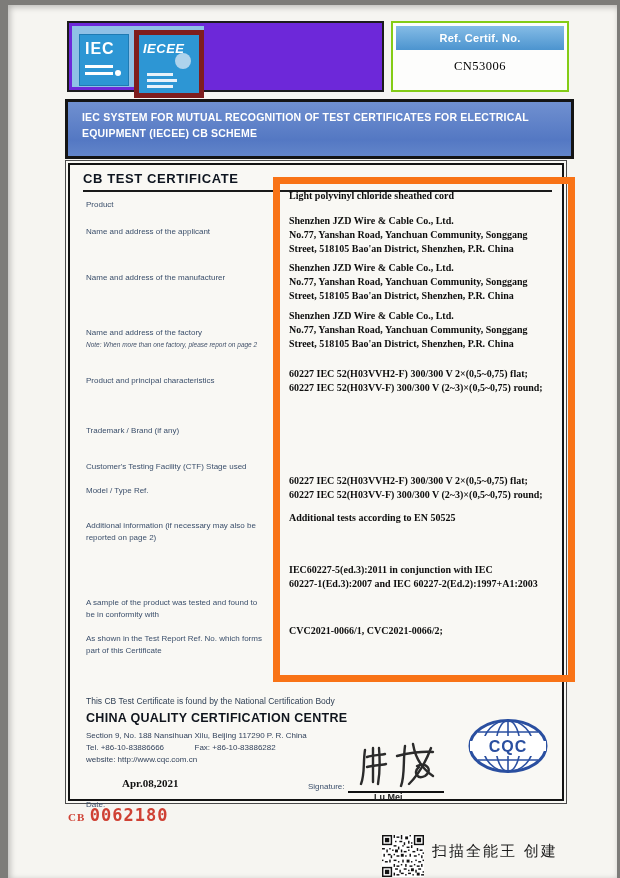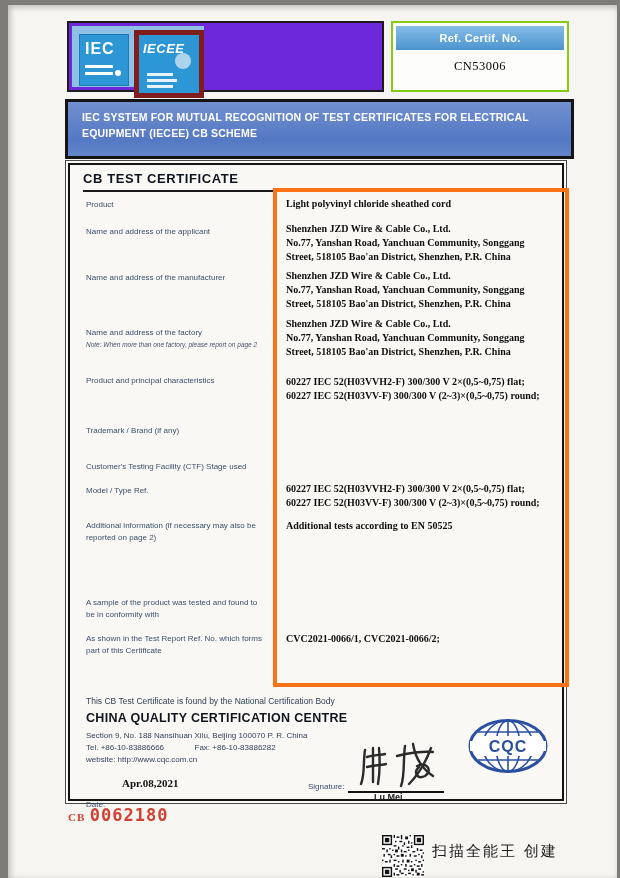--- a/index.html
+++ b/index.html
@@ -27,21 +27,21 @@
 
   
   .main-box { position:absolute; left:57px; top:155px; width:496px; height:638px; border:1px solid #4a4a4a; padding:2px; background:#f9f8f4; }
   .main-inner { position:relative; width:492px; height:634px; border:2px solid #131313; }
 
   .cert-title { position:absolute; left:13px; right:10px; top:6px; font-weight:bold; font-size:13px; color:#0e1520; letter-spacing:.6px; border-bottom:2px solid #1a1a1a; padding-bottom:4px; }
 
   .lbl { position:absolute; width:182px; font-size:8px; color:#3b4f6b; line-height:1.45; }
   .note { position:absolute; width:200px; font-size:6.5px; font-style:italic; color:#44536b; }
 
-  .val-box { position:absolute; left:203px; top:23px; width:288px; height:491px; border:4px solid #f97316; }
+  .val-box { position:absolute; left:203px; top:12px; width:288px; height:491px; border:7px solid #f97316; }
   .val { position:absolute; left:9px; right:2px; font-family:"Liberation Serif", serif; font-weight:bold; font-size:10px; color:#0d0d0d; line-height:1.42; white-space:pre-line; }
 
   .issued-by { position:absolute; left:16px; top:531px; font-size:8.5px; color:#2f3f54; }
   .org-name { position:absolute; left:16px; top:546px; font-size:12.5px; font-weight:bold; color:#10151d; letter-spacing:.3px; }
   .org-line { position:absolute; left:16px; font-size:8px; color:#33435c; }
   .cqc-logo { position:absolute; left:396px; top:552px; }
 
   .date-label, .sig-label { position:absolute; font-size:8px; color:#3b4f6b; }
   .date-value { position:absolute; left:52px; top:612px; font-family:"Liberation Serif", serif; font-weight:bold; font-size:11px; color:#111; }
   .sig-scrawl { position:absolute; left:283px; top:575px; }
@@ -112,26 +112,28 @@
 No.77, Yanshan Road, Yanchuan   Community, Songgang
 Street, 518105 Bao'an District, Shenzhen, P.R. China</div>
         <div class="val" style="top:125px;">Shenzhen JZD Wire &amp; Cable Co., Ltd.
 No.77, Yanshan Road, Yanchuan   Community, Songgang
 Street, 518105 Bao'an District, Shenzhen, P.R. China</div>
         <div class="val" style="top:183px;">60227 IEC 52(H03VVH2-F) 300/300 V 2×(0,5~0,75) flat;
 60227 IEC 52(H03VV-F) 300/300 V (2~3)×(0,5~0,75) round;</div>
         <div class="val" style="top:290px;">60227 IEC 52(H03VVH2-F) 300/300 V 2×(0,5~0,75) flat;
 60227 IEC 52(H03VV-F) 300/300 V (2~3)×(0,5~0,75) round;</div>
         <div class="val" style="top:327px;">Additional tests according to EN 50525</div>
+        <div class="val" style="top:379px;">IEC60227-5(ed.3):2011 in conjunction with IEC
+60227-1(Ed.3):2007 and IEC 60227-2(Ed.2):1997+A1:2003</div>
         <div class="val" style="top:440px;">CVC2021-0066/1, CVC2021-0066/2;</div>
       </div>
 
       <div class="issued-by">This CB Test Certificate is found by the National Certification Body</div>
       <div class="org-name">CHINA QUALITY CERTIFICATION CENTRE</div>
-      <div class="org-line" style="top:566px;">Section 9, No. 188 Nansihuan Xilu, Beijing 100070 P. R. China</div>
+      <div class="org-line" style="top:566px;">Section 9, No. 188 Nansihuan Xilu, Beijing 117290 P. R. China</div>
       <div class="org-line" style="top:578px;">
         <span>Tel. +86-10-83886666</span>
         <span style="display:inline-block; width:26px;"></span>
         <span>Fax: +86-10-83886282</span>
       </div>
       <div class="org-line" style="top:590px;">website: http://www.cqc.com.cn</div>
 
       <svg class="cqc-logo" width="84" height="58" viewBox="0 0 84 58">
         <ellipse cx="42" cy="29" rx="38" ry="25.5" fill="#ffffff" stroke="#2a4fa0" stroke-width="3"></ellipse>
         <ellipse cx="42" cy="29" rx="25" ry="25.5" fill="none" stroke="#2a4fa0" stroke-width="1.6"></ellipse>

